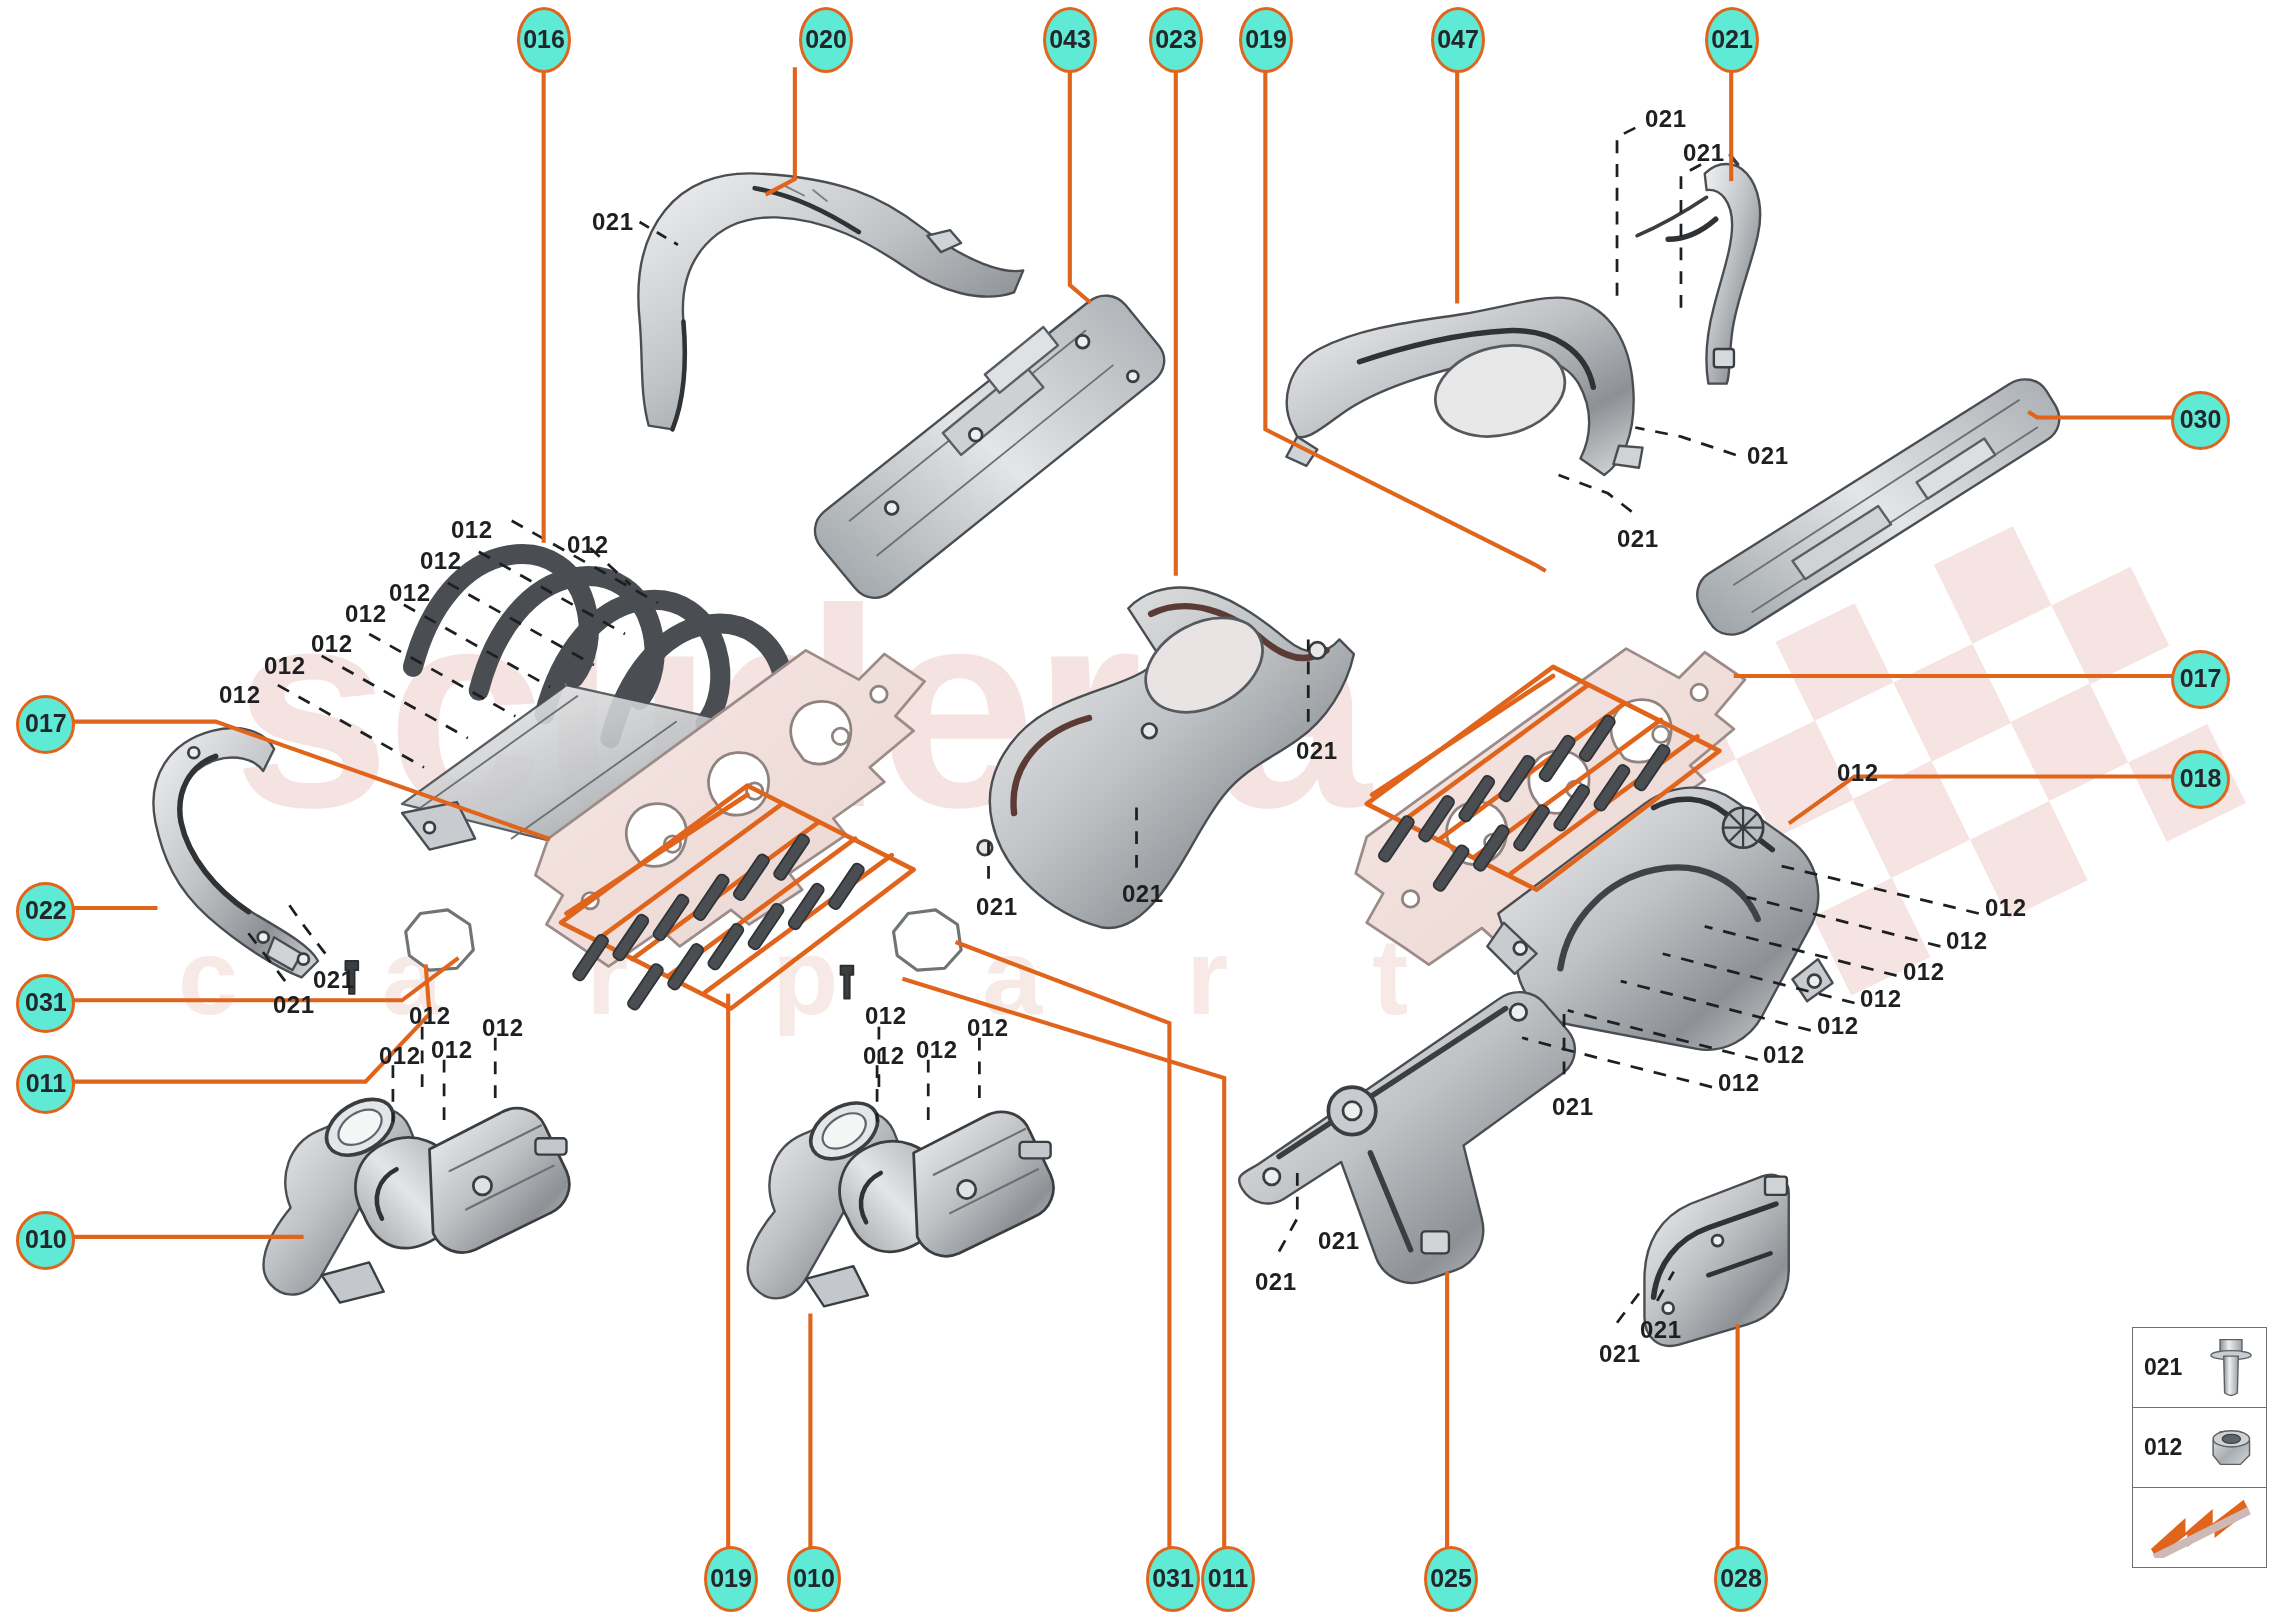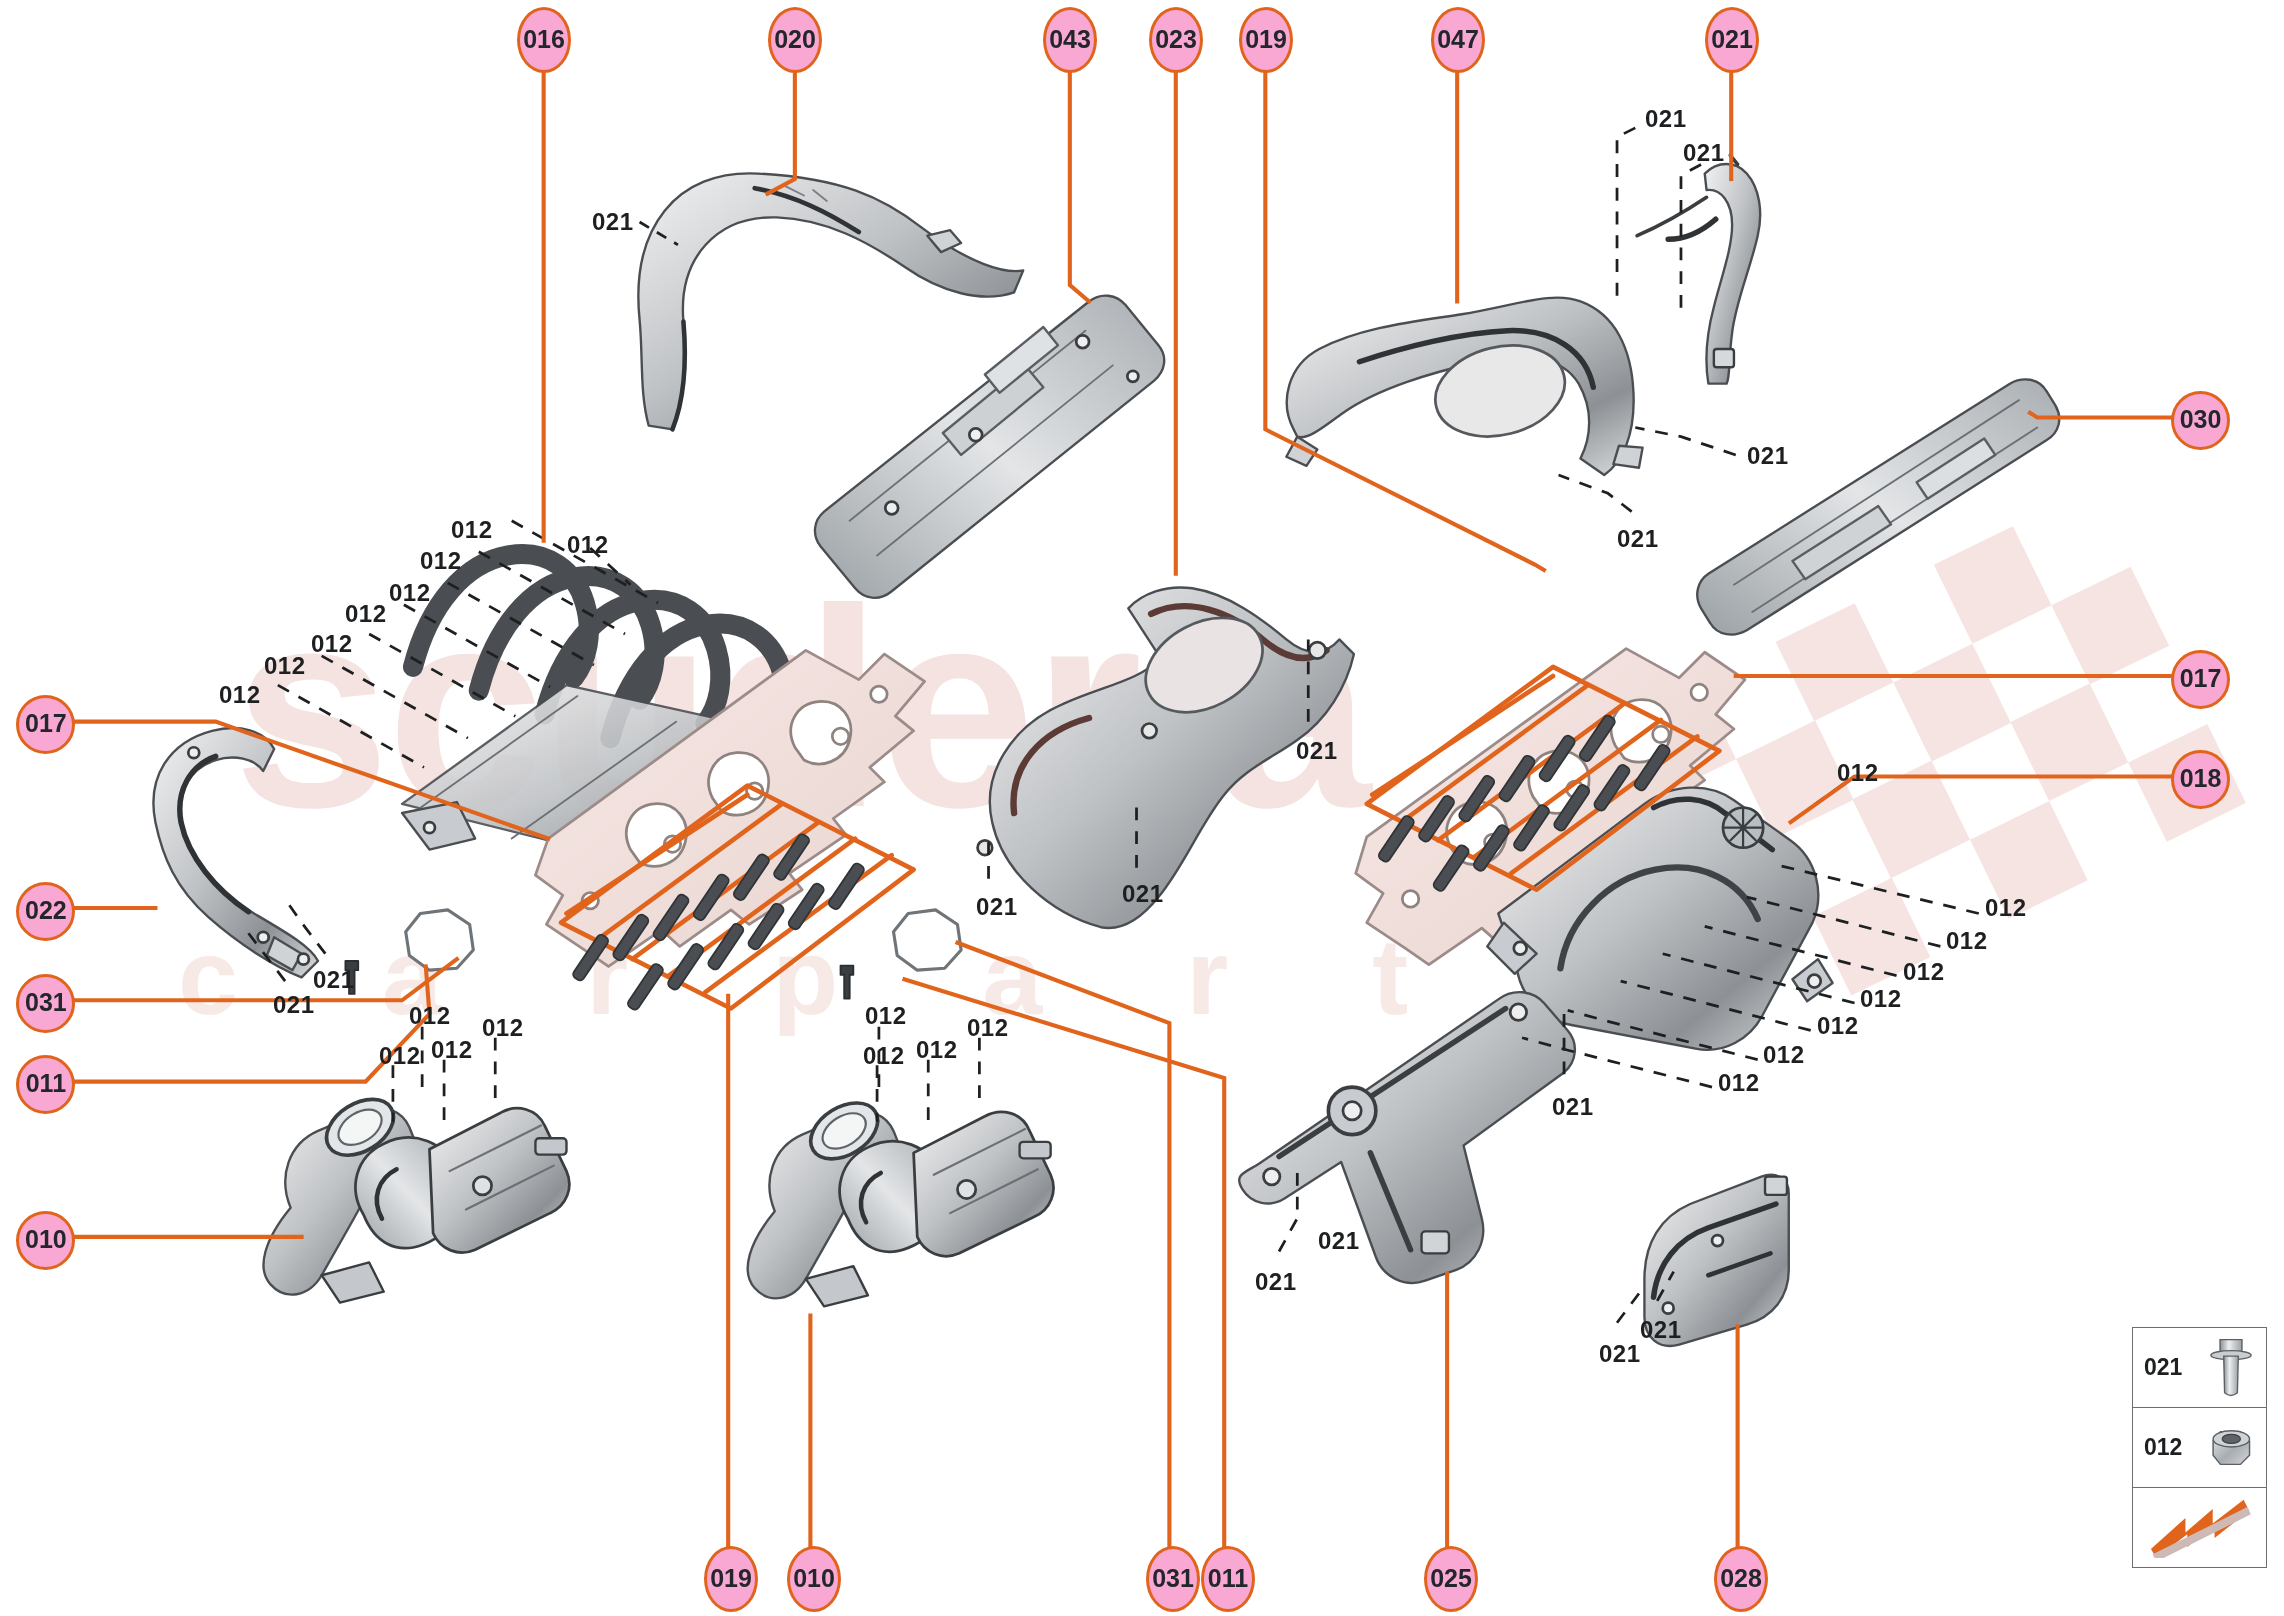--- a/index.html
+++ b/index.html
@@ -10,21 +10,21 @@
   .wm{position:absolute;pointer-events:none;user-select:none;}
   .wm-main{left:233px;top:567px;font-size:283px;font-weight:700;letter-spacing:-3.7px;
            color:#f4e3e0;font-family:"Liberation Sans",sans-serif;line-height:1;}
   .wm-sub{left:178px;top:914px;font-size:108px;font-weight:700;color:#f7e9e6;
           letter-spacing:57px;font-family:"Liberation Sans",sans-serif;}
   .wm-flag{position:absolute;left:1672px;top:567px;width:603px;height:384px;
            transform:rotate(-26deg);opacity:1;pointer-events:none;}
   .wm-flag i{position:absolute;display:block;width:88px;height:88px;background:#f5e4e1;}
 
   
-  .cal{position:absolute;border:3.7px solid #e1641c;background:#f9a8d4;border-radius:50%;
+  .cal{position:absolute;border:3.7px solid #e1641c;background:#5eead4;border-radius:50%;
        display:flex;align-items:center;justify-content:center;
        font-size:25px;font-weight:700;color:#23272b;letter-spacing:0px;z-index:40;}
   .cal.circle{width:53px;height:53px;text-align:right;}
   .cal.ellipse{width:48px;height:60px;border-radius:50%;}
   .cal span{line-height:1;position:relative;top:-0.9px;}
 
   svg.overlay{position:absolute;left:0;top:0;width:2284px;height:1616px;z-index:15;pointer-events:none;}
 
   
   .pn{position:absolute;font-size:24px;font-weight:700;color:#1d1f21;
@@ -429,21 +429,21 @@
       <path d="M1280 1692 L1280 1120 L1048 1032"></path>
       <path d="M1340 1692 L1340 1180 L990 1072"></path>
       <path d="M1584 1692 L1584 1394"></path>
       <path d="M1902 1692 L1902 1452"></path>
     </g>
   </svg>
 
   <div class="cal ellipse" style="left:517px;top:7.3px">
     <span>016</span>
     </div>
-  <div class="cal ellipse" style="left:768px;top:7.3px">
+  <div class="cal ellipse" style="left:799px;top:7.3px">
     <span>020</span>
     </div>
   <div class="cal ellipse" style="left:1043px;top:7.3px">
     <span>043</span>
     </div>
   <div class="cal ellipse" style="left:1149px;top:7.3px">
     <span>023</span>
     </div>
   <div class="cal ellipse" style="left:1239px;top:7.3px">
     <span>019</span>

